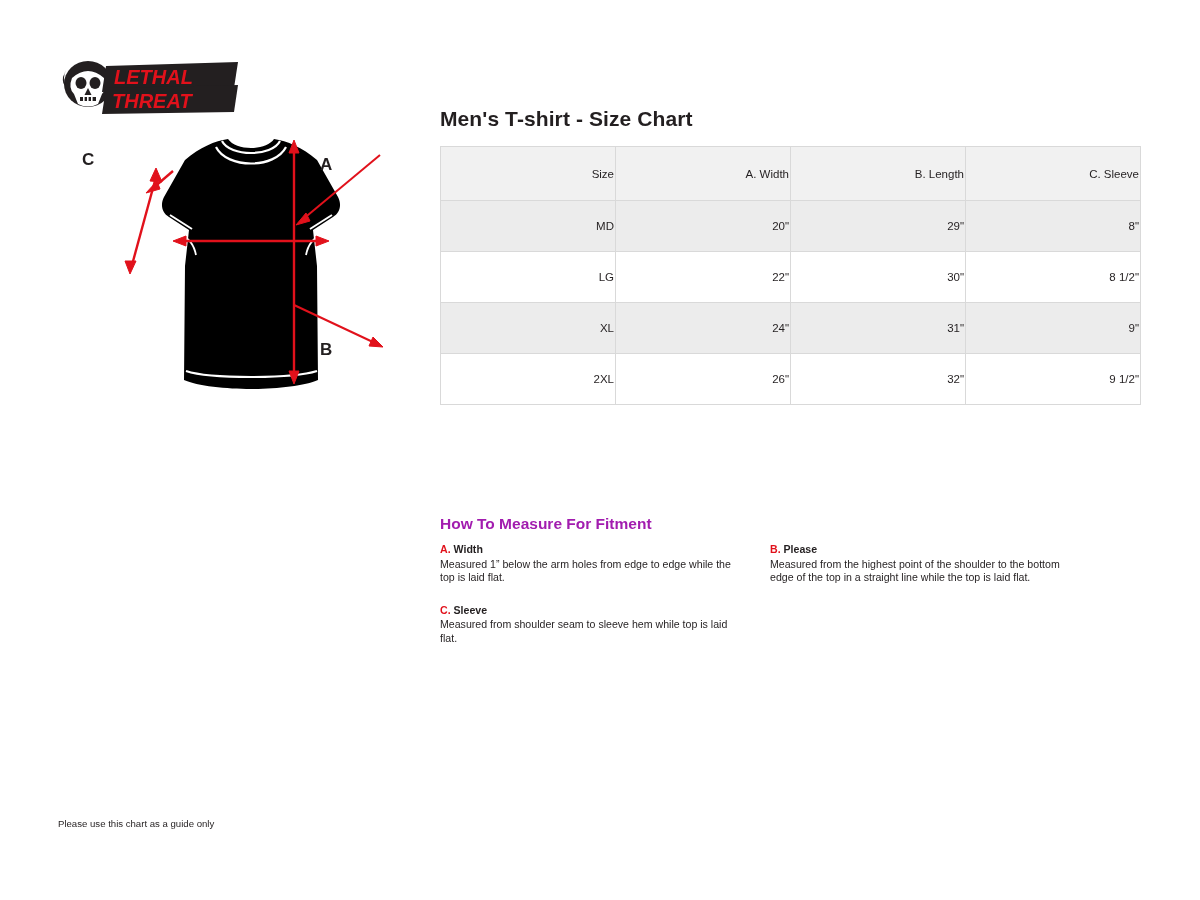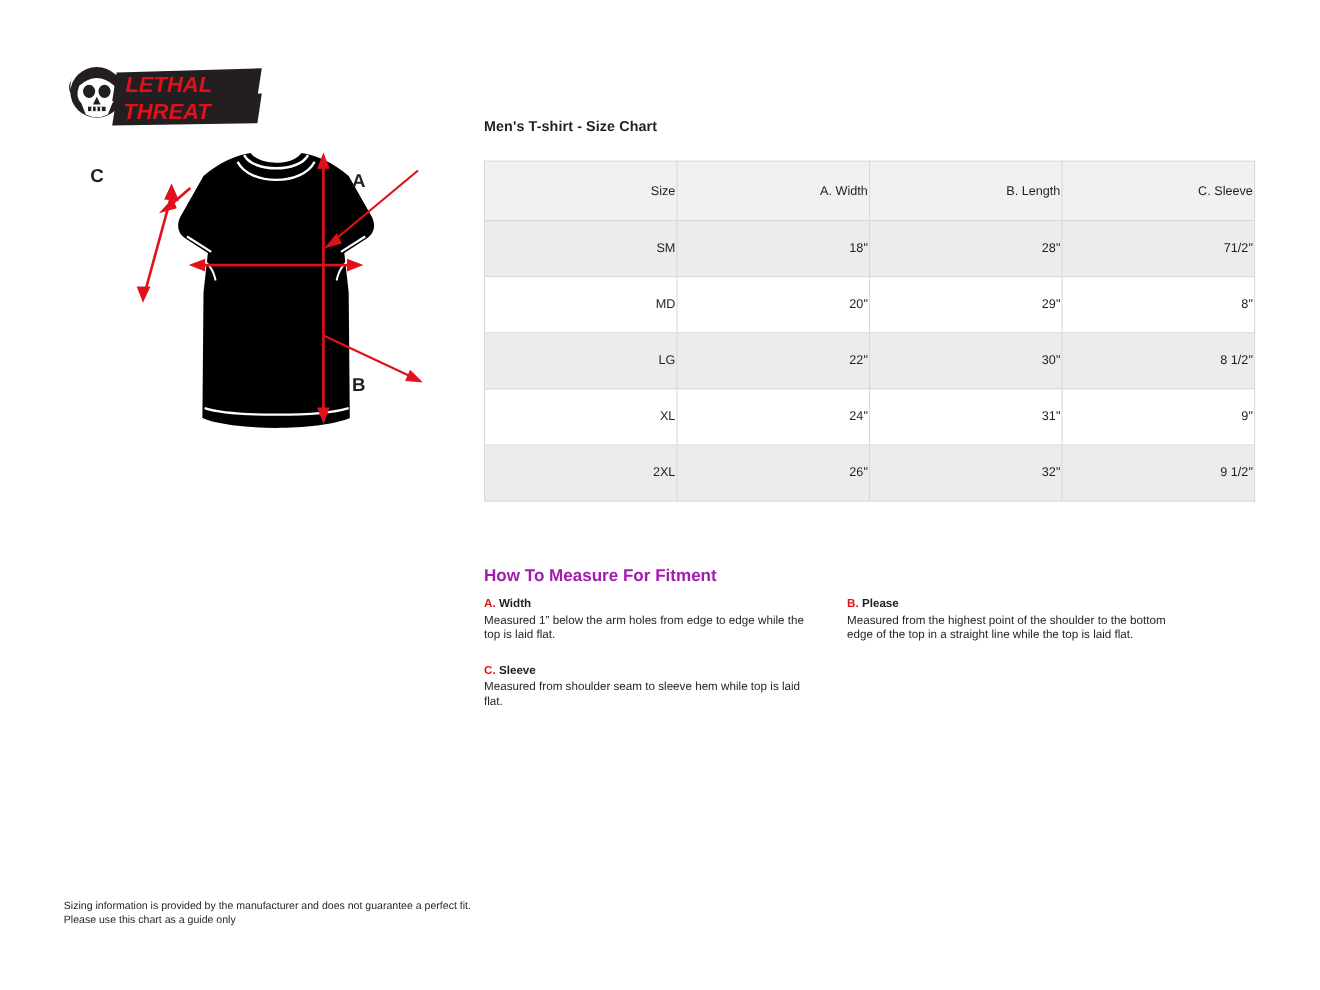--- a/index.html
+++ b/index.html
@@ -33,21 +33,21 @@
     top: 135px;
     width: 350px;
     height: 265px;
   }
 
   
   .chart-title {
     position: absolute;
     left: 440px;
     top: 107px;
-    font-size: 13px;
+    font-size: 21px;
     font-weight: bold;
     letter-spacing: .1px;
     color: #231f20;
   }
   .size-table {
     position: absolute;
     left: 440px;
     top: 146px;
     width: 700px;
     border-collapse: collapse;
@@ -210,26 +210,20 @@
   <thead>
     <tr>
       <th>Size</th>
       <th>A. Width</th>
       <th>B. Length</th>
       <th>C. Sleeve</th>
     </tr>
   </thead>
   <tbody>
     <tr>
-      <td>SM</td>
-      <td>18"</td>
-      <td>28"</td>
-      <td>71/2"</td>
-    </tr>
-    <tr>
       <td>MD</td>
       <td>20"</td>
       <td>29"</td>
       <td>8"</td>
     </tr>
     <tr>
       <td>LG</td>
       <td>22"</td>
       <td>30"</td>
       <td>8 1/2"</td>
@@ -272,15 +266,14 @@
   <div class="m-block">
     <div class="m-head">
       <span class="m-letter">B.</span>
       <span>Please</span>
     </div>
     <div class="m-body">Measured from the highest point of the shoulder to the bottom edge of the top in a straight line while the top is laid flat.</div>
   </div>
 </div>
 
 <div class="footnote">
-  <div>Sizing information is provided by the manufacturer and does not guarantee a perfect fit.</div>
   <div>Please use this chart as a guide only</div>
 </div>
 
 </body></html>

